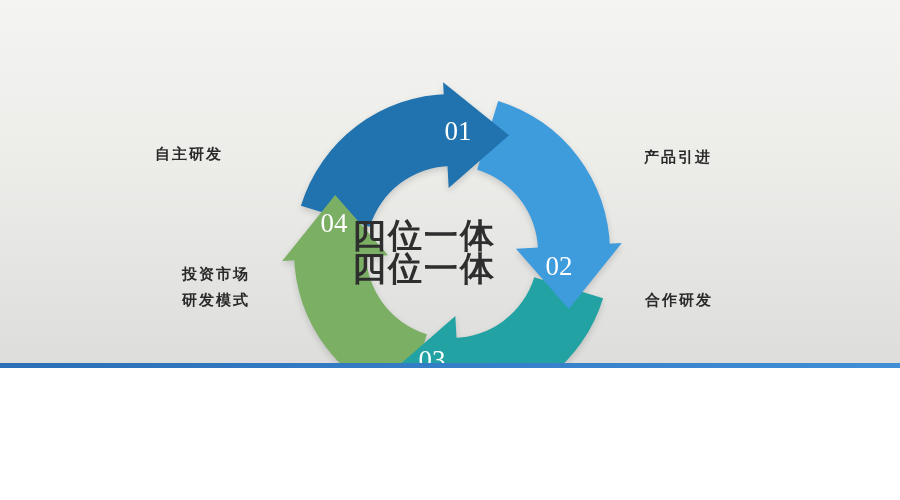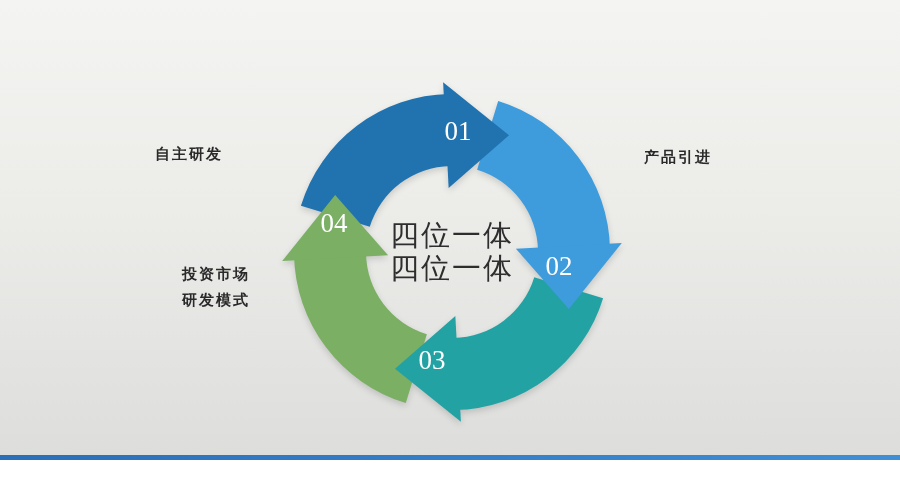--- a/index.html
+++ b/index.html
@@ -1,26 +1,26 @@
 <!DOCTYPE html>
 <html><head>
 <meta charset="utf-8">
 <style>
   html,body{margin:0;padding:0;}
   .slide{
     position:relative;
-    width:900px;height:460px;
+    width:900px;height:368px;
     overflow:hidden;
     background:linear-gradient(180deg,#f4f4f2 0%,#ecece9 45%,#dddddc 100%);
     font-family:"Liberation Sans","DejaVu Sans",sans-serif;
   }
   .diagram-svg{position:absolute;left:0;top:0;filter:drop-shadow(0 3px 3px rgba(0,0,0,0.15));}
   .center-text{
     position:absolute;left:352px;top:219px;width:200px;
-    text-align:center;font-size:29px;font-weight:normal;color:#2e2e2e;
+    font-size:34px;font-weight:bold;color:#2e2e2e;
     line-height:33px;letter-spacing:2px;
   }
   .side-label{
     position:absolute;font-size:15px;font-weight:bold;color:#2a2a2a;
     letter-spacing:2px;white-space:nowrap;line-height:26px;
   }
   .label-top-left{left:155px;top:141px;}
   .label-top-right{left:644px;top:144px;text-align:center;}
   .label-bottom-right{left:645px;top:287px;}
   .label-bottom-left{right:650px;top:261px;text-align:center;}
@@ -55,20 +55,21 @@
 
   <div class="center-text">
     <div>四位一体</div>
     <div>四位一体</div>
   </div>
 
   <div class="side-label label-top-left">自主研发</div>
 
   <div class="side-label label-top-right">产品引进</div>
 
+  <div class="side-label label-bottom-right">合作研发</div>
 
   <div class="side-label label-bottom-left">
     <div>投资市场</div>
     <div>研发模式</div>
   </div>
 
   <div class="bottom-bar"></div>
 </div>
 
 </body></html>

